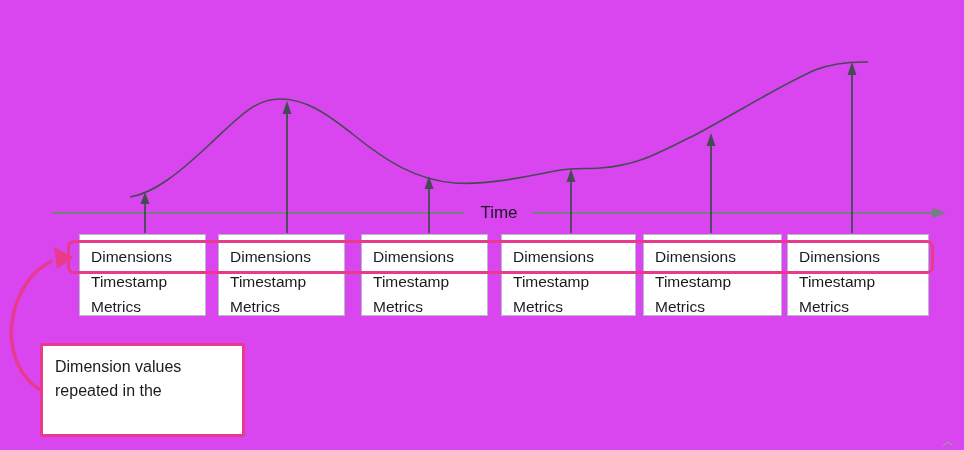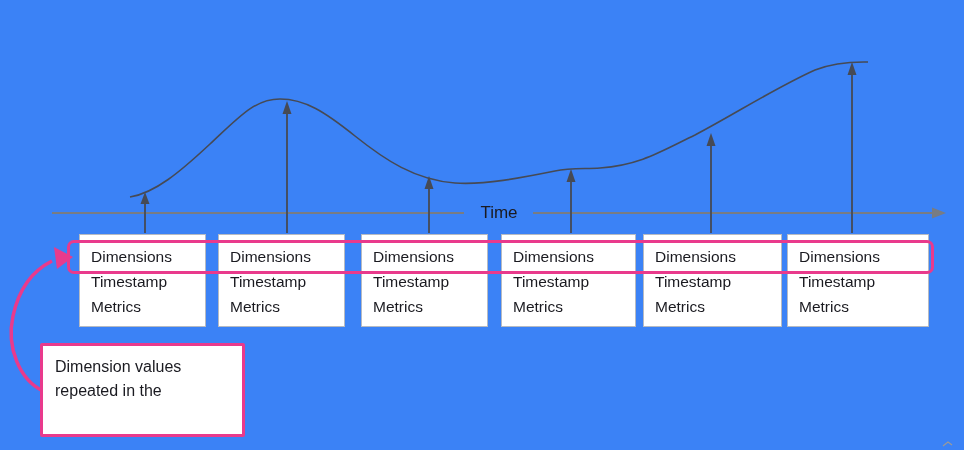--- a/index.html
+++ b/index.html
@@ -7,38 +7,38 @@
     --stroke:#464a55;
     --axis:#787c83;
     --box-border:#b6bac2;
     --text:#1a1a20;
   }
   *{box-sizing:border-box;}
   html,body{margin:0;padding:0;background:#ffffff;}
   .stage{
     position:relative;
     width:964px;height:450px;
-    background:#3b82f6;
+    background:#d946ef;
     overflow:hidden;
     font-family:"Liberation Sans", sans-serif;
     color:var(--text);
   }
   svg.layer{position:absolute;left:0;top:0;}
   .curve{fill:none;stroke:var(--stroke);stroke-width:1.6;}
   .axis-line{stroke:var(--axis);stroke-width:2;}
   .axis-head{fill:var(--axis);}
   .v-arrow-line{stroke:var(--stroke);stroke-width:1.8;}
   .v-arrow-head{fill:var(--stroke);}
   .axis-label{
     font-family:"Liberation Sans", sans-serif;
     font-size:17px;fill:var(--text);
   }
   .card{
     position:absolute;
-    top:234px;height:93px;
+    top:234px;height:82px;
     background:#ffffff;
     border:1.5px solid var(--box-border);
     padding:9px 16px 0 11px;
     font-size:15.5px;line-height:25px;
     white-space:nowrap;
     z-index:2;
   }
   .card span{display:block;}
   .pink-band{
     position:absolute;

